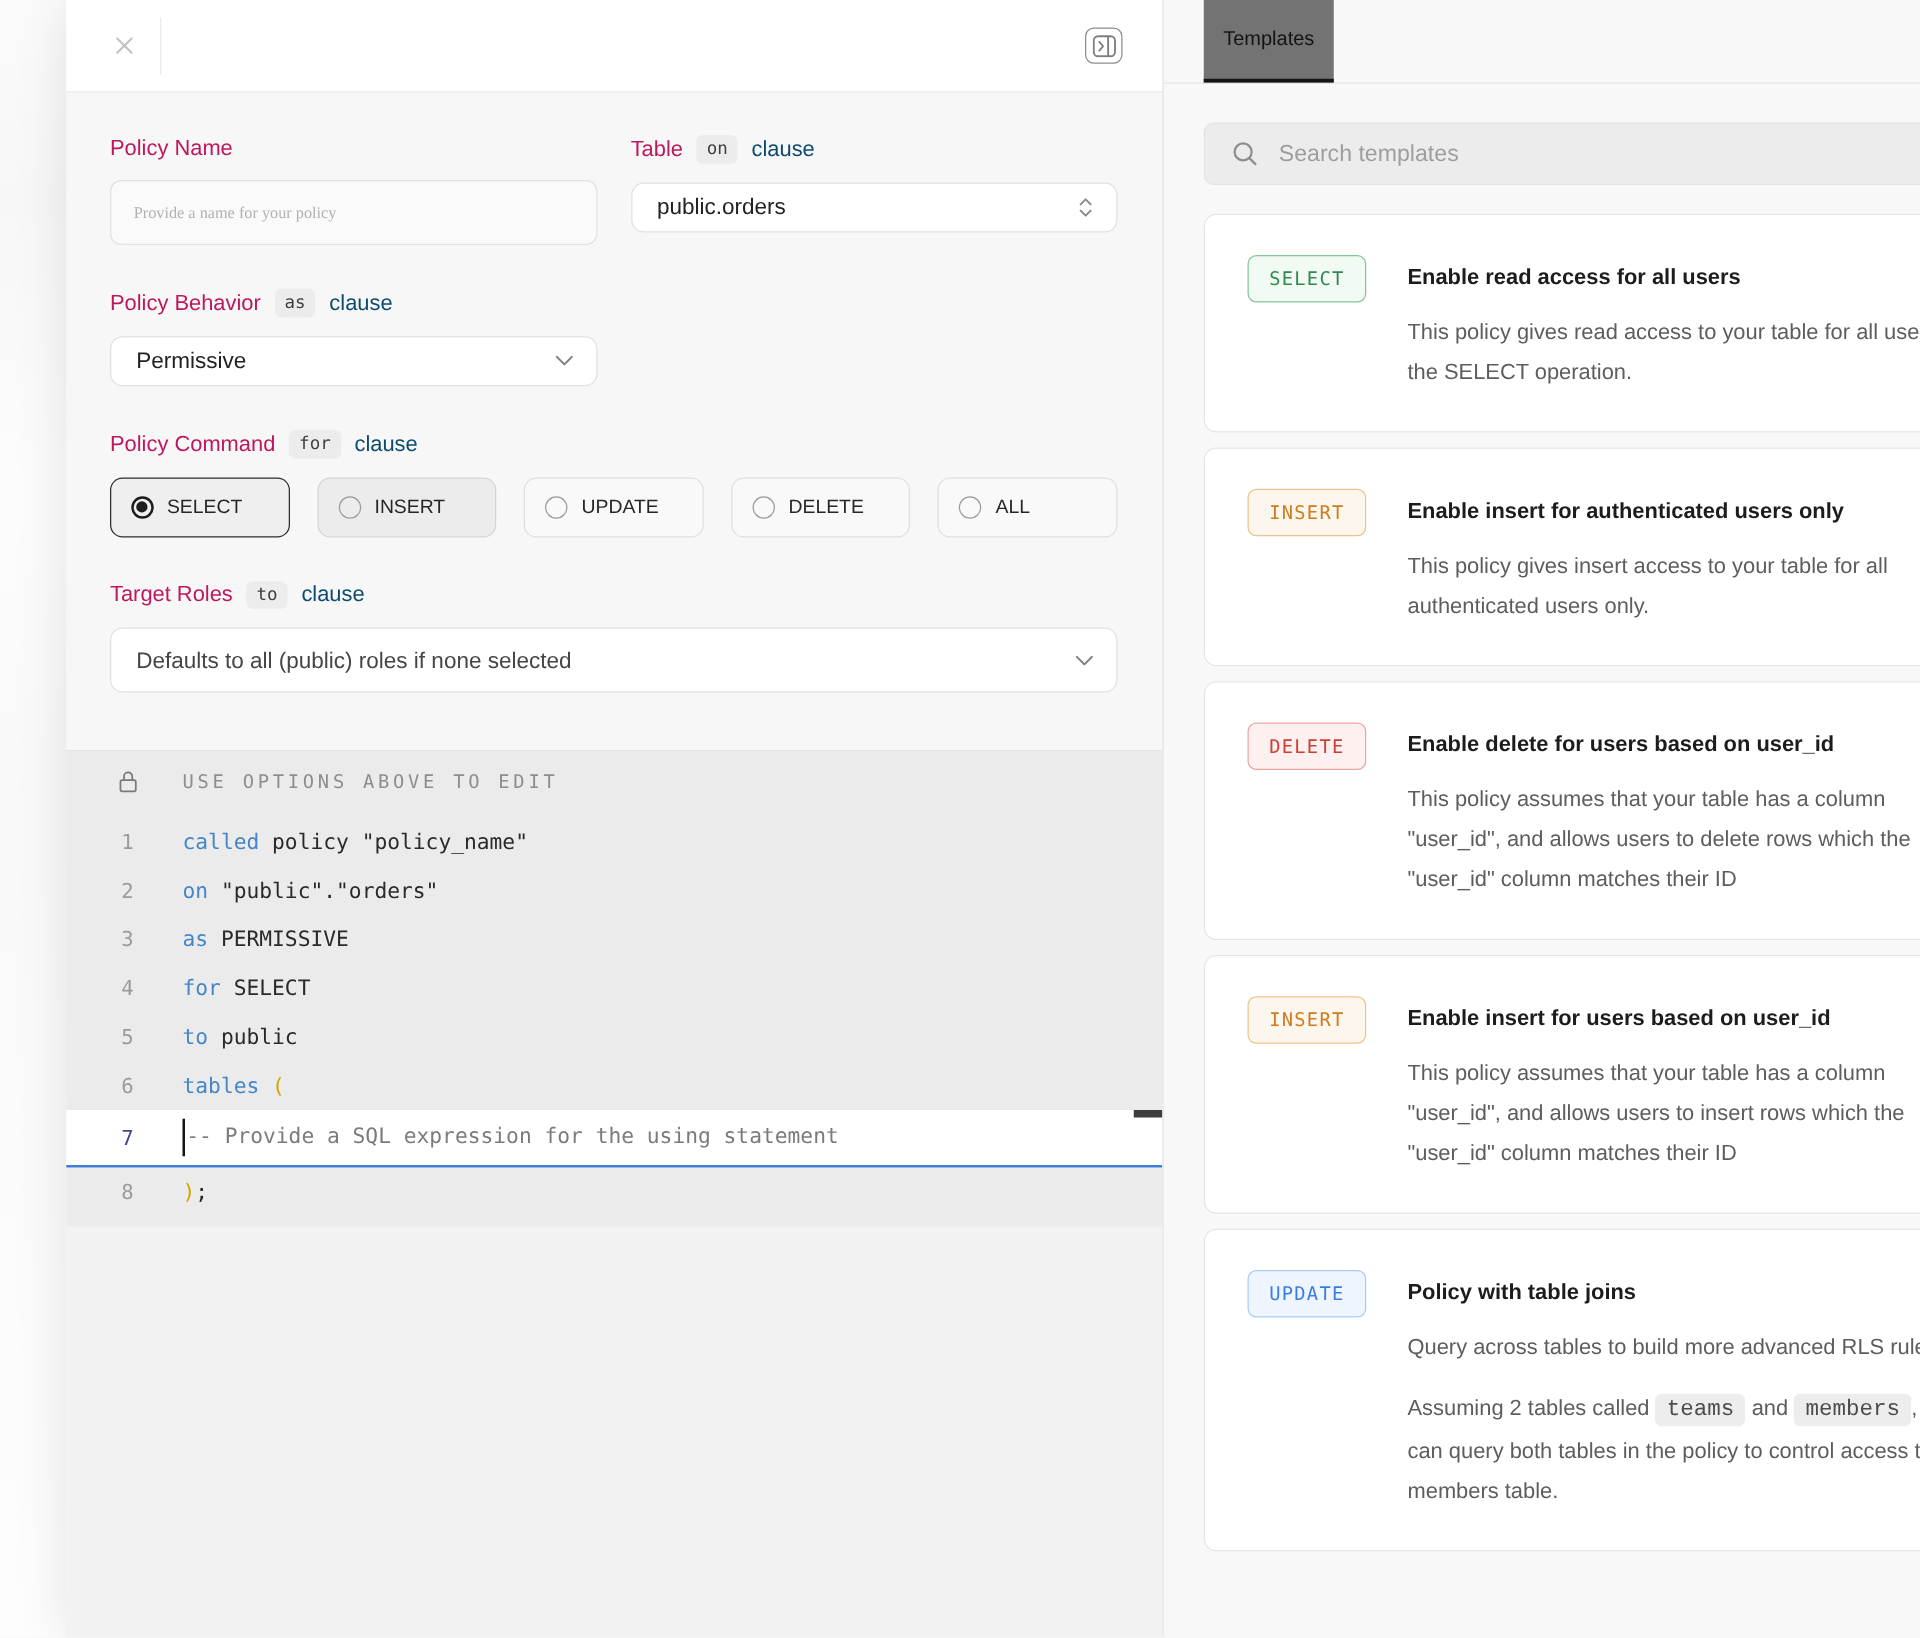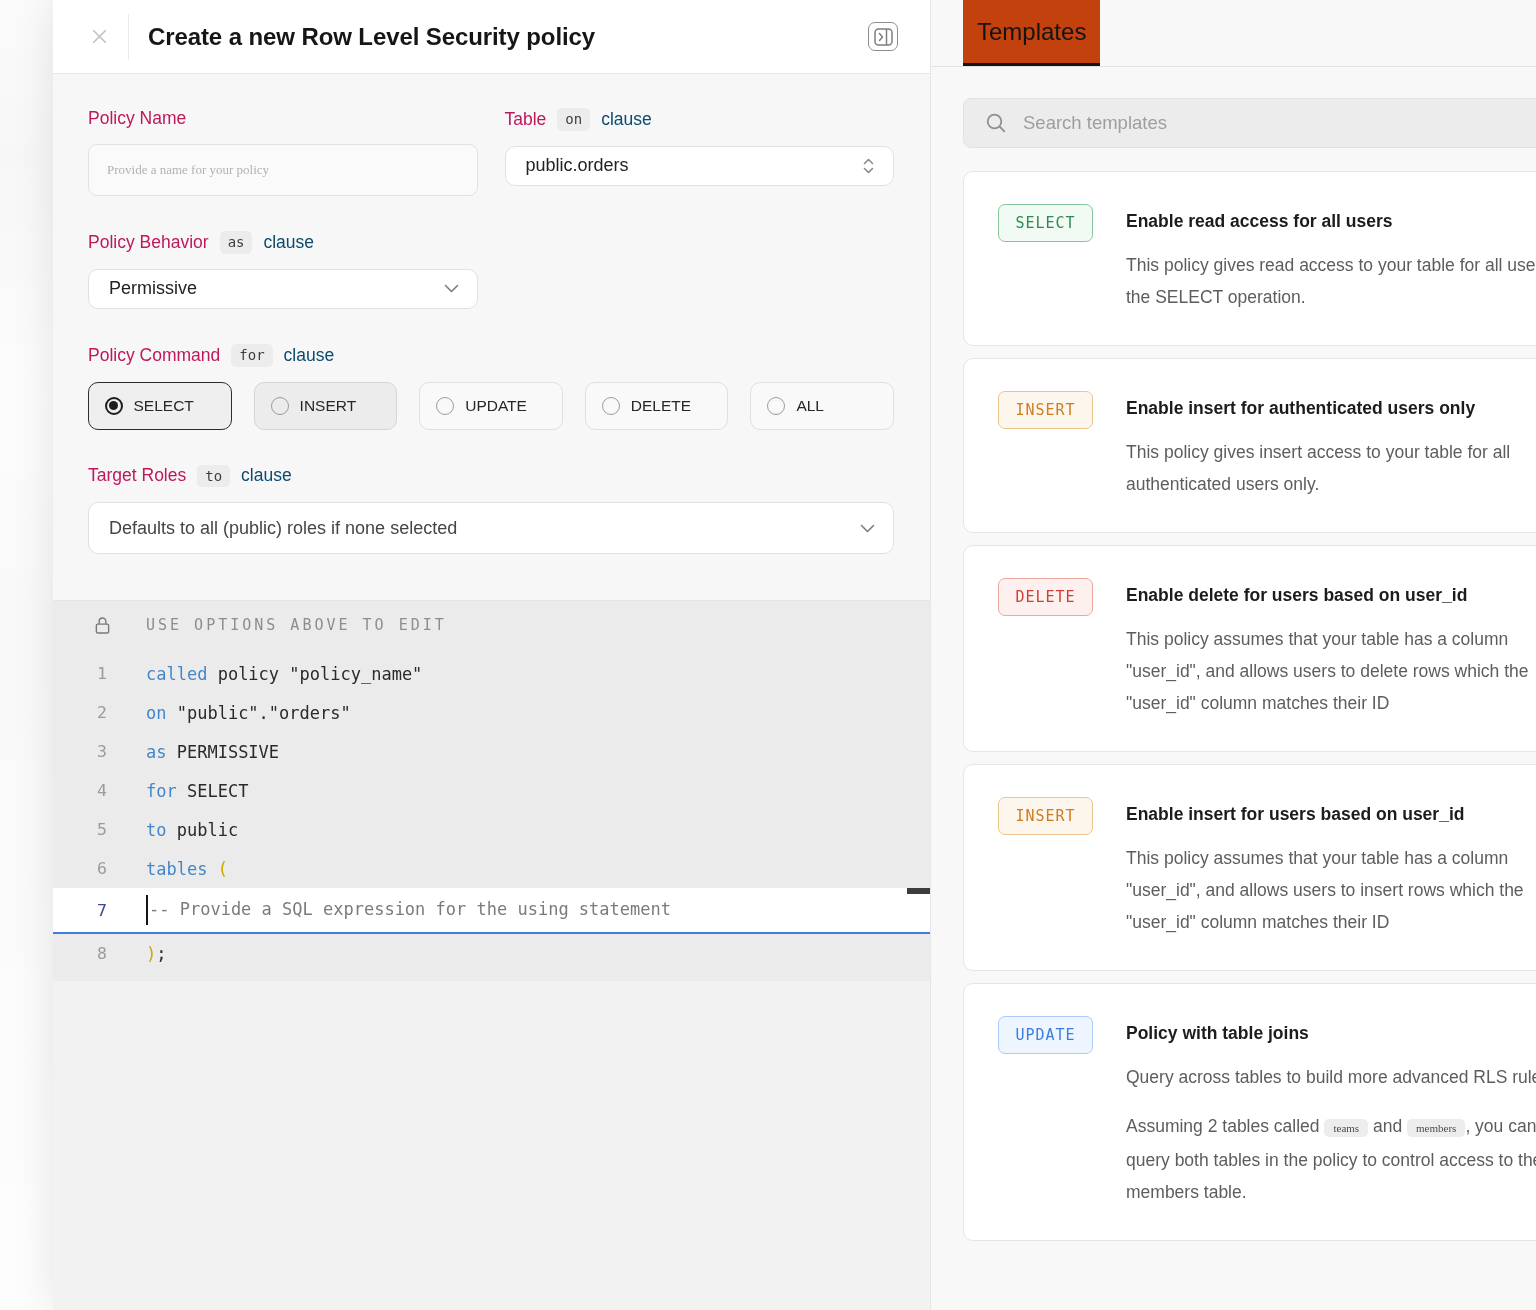--- a/index.html
+++ b/index.html
@@ -64,54 +64,53 @@
   .tk-pr{color:#cfa700;}
   .tk-pl{color:#2a2a2a;}
   .ed-row.active{height:46px;background:#fff;border-bottom:2px solid #3f7dd8;position:relative;box-sizing:border-box;}
   .ed-row.active .ln{color:#3d478f;}
   .cursor{display:inline-block;width:2px;height:30px;background:#151515;vertical-align:middle;margin-right:1px;}
   .scroll-marker{position:absolute;right:0;top:0;width:23px;height:6px;background:#3d3d3d;}
 
   
   .panel{position:absolute;left:930px;top:0;width:606px;height:1310px;background:#f8f8f8;border-left:1px solid #e5e5e5;box-sizing:border-box;}
   .tabbar{height:66px;border-bottom:1px solid #e3e3e3;position:relative;}
-  .tab{position:absolute;left:32px;top:0;height:66px;min-width:104px;background:#c2410c;display:flex;align-items:center;justify-content:center;
-    font-size:24px;color:#141414;border-bottom:3px solid #141414;box-sizing:border-box;cursor:pointer;padding:0 14px;}
+  .tab{position:absolute;left:32px;top:0;height:66px;min-width:104px;background:#737373;display:flex;align-items:center;justify-content:center;
+    font-size:16px;color:#141414;border-bottom:3px solid #141414;box-sizing:border-box;cursor:pointer;padding:0 14px;}
   .search-box{margin:31px 0 0 32px;width:640px;height:50px;background:#ececec;border:1px solid #e2e2e2;border-radius:8px;
     display:flex;align-items:center;box-sizing:border-box;cursor:text;}
   .search-box .s-icon{margin-left:21px;display:flex;align-items:center;color:#8f8f8f;}
   .search-box .s-ph{margin-left:16px;font-size:18.5px;color:#9e9e9e;}
   .cards{margin:23px 0 0 32px;display:flex;flex-direction:column;gap:12px;}
   .card{width:656px;background:#fff;border:1px solid #e5e5e5;border-radius:10px;padding:32px 34px;box-sizing:border-box;
     display:flex;gap:33px;cursor:pointer;}
   .badge{width:95px;min-width:95px;height:38px;border-radius:7px;display:flex;align-items:center;justify-content:center;
     font-family:"DejaVu Sans Mono",monospace;font-size:15px;letter-spacing:1px;box-sizing:border-box;}
   .b-green{color:#2e8a4f;background:#f2faf4;border:1px solid #84c699;}
   .b-amber{color:#ce7c20;background:#fdf6ec;border:1px solid #edc48d;}
   .b-red{color:#cb4036;background:#fdf0ee;border:1px solid #eca89f;}
   .b-blue{color:#3a7fe0;background:#eef5fe;border:1px solid #abcbf8;}
   .card-content{flex:1;min-width:0;}
   .card-title{font-size:17.5px;font-weight:700;color:#1c1c1c;margin:7px 0 0;white-space:nowrap;}
   .card-p{font-size:17.5px;color:#5d5d5d;line-height:32px;margin:17px 0 0;}
-  .chip{font-family:Liberation Serif, serif;font-size:11px;background:#ededed;border-radius:5px;padding:3px 9px;color:#4c4c4c;}
+  .chip{font-family:Liberation Mono, monospace;font-size:18px;background:#ededed;border-radius:5px;padding:3px 9px;color:#4c4c4c;}
 </style>
 </head>
 <body>
 
 <div class="backdrop-strip"></div>
 
 <section class="modal">
   <header class="m-header">
     <button class="close-btn">
       <svg width="21" height="21" viewBox="0 0 20 20" fill="none" stroke="#c2c2c2" stroke-width="1.6" stroke-linecap="round">
           <path d="M4.5 4.5 L15.5 15.5 M15.5 4.5 L4.5 15.5"></path>
         </svg>
     </button>
     <div class="hdiv"></div>
-    <h1 class="m-title">Create a new Row Level Security policy</h1>
     <button class="toggle-btn">
       <svg width="19" height="18" viewBox="0 0 19 18" fill="none" stroke="#7e7e7e" stroke-width="1.5">
           <rect x="1" y="1" width="17" height="16" rx="3.5"></rect>
           <line x1="12.5" y1="1" x2="12.5" y2="17"></line>
           <path d="M5.5 5.5 L8.5 9 L5.5 12.5" stroke-linecap="round" stroke-linejoin="round"></path>
         </svg>
     </button>
   </header>
 
   <div class="m-form">

